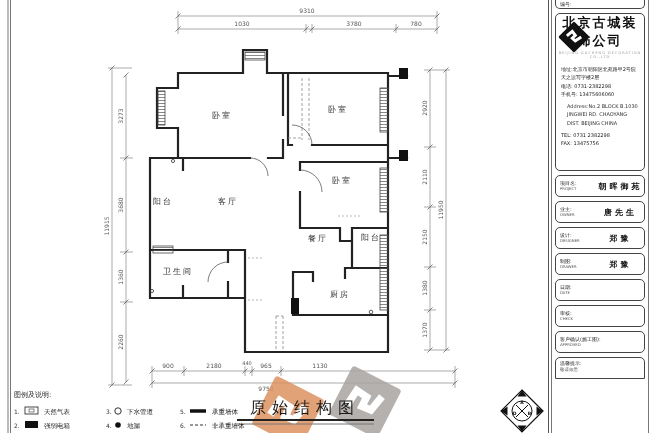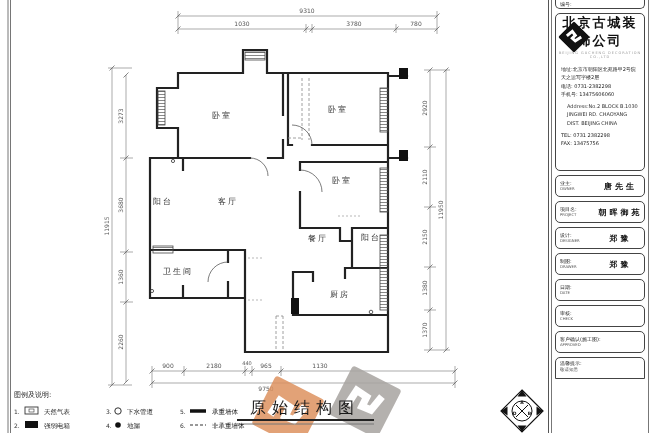--- a/index.html
+++ b/index.html
@@ -250,31 +250,31 @@
       <div class="en">JINGWEI RD. CHAOYANG</div>
       <div class="en">DIST. BEIJING CHINA</div>
       <div class="gap"></div>
       <div>TEL: 0731 2382298</div>
       <div>FAX: 13475756</div>
     </div>
   </div>
 
   <div class="tb-box tb-row">
     <div class="lab">
+          <div class="cn">项目名:</div>
+          <div class="en">PROJECT</div>
+        </div>
+    <div class="val">朝晖御苑</div>
+  </div>
+  <div class="tb-box tb-row">
+    <div class="lab">
           <div class="cn">业主:</div>
           <div class="en">OWNER</div>
         </div>
     <div class="val">唐先生</div>
-  </div>
-  <div class="tb-box tb-row">
-    <div class="lab">
-          <div class="cn">项目名:</div>
-          <div class="en">PROJECT</div>
-        </div>
-    <div class="val">朝晖御苑</div>
   </div>
   <div class="tb-box tb-row">
     <div class="lab">
           <div class="cn">设计:</div>
           <div class="en">DESIGNER</div>
         </div>
     <div class="val">郑豫</div>
   </div>
   <div class="tb-box tb-row">
     <div class="lab">

